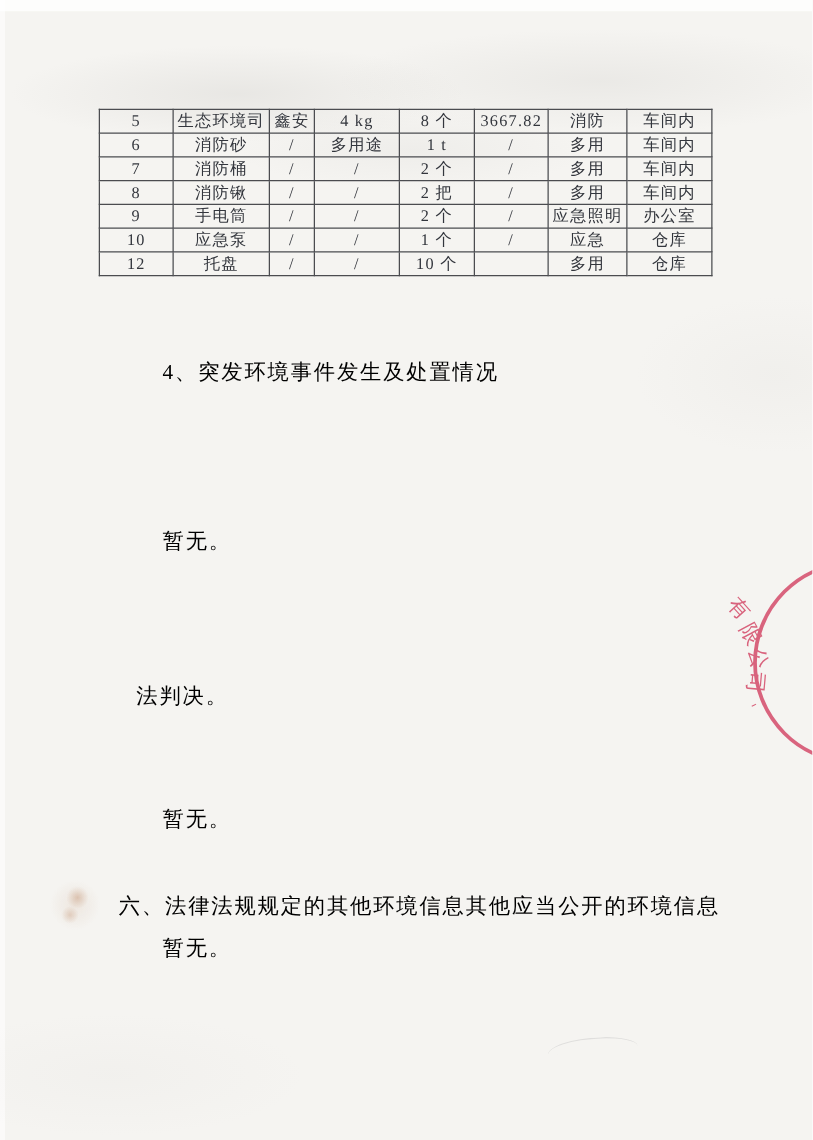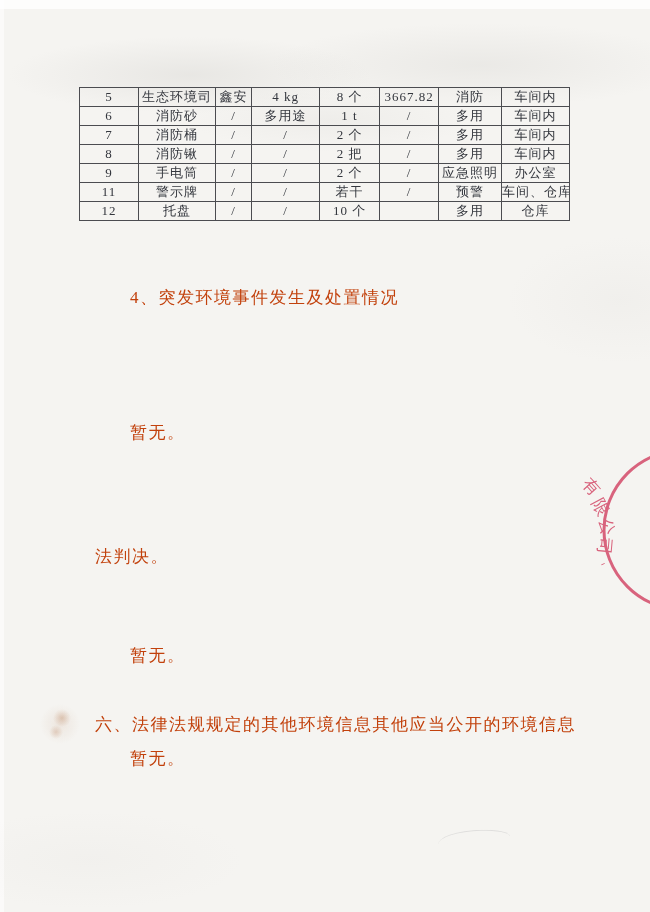--- a/index.html
+++ b/index.html
@@ -33,21 +33,21 @@
     border:1px solid #4b4c50;
     height:18px;line-height:18px;
     padding:0;text-align:center;vertical-align:middle;
     overflow:hidden;white-space:nowrap;
   }
   
   .line{
     position:absolute;
     font-size:17px;line-height:22px;
     letter-spacing:1.5px;
-    color:#c2410c;
+    color:#000000;
     white-space:nowrap;
   }
   
   .smudge{
     position:absolute;left:36px;top:698px;width:48px;height:52px;
     background:
       radial-gradient(circle 9px at 26px 20px, rgba(186,130,92,0.38), rgba(186,130,92,0.10) 70%, transparent 100%),
       radial-gradient(circle 7px at 20px 34px, rgba(186,130,92,0.30), transparent 100%),
       radial-gradient(circle 20px at 24px 26px, rgba(200,160,130,0.16), transparent 100%);
     filter:blur(0.6px);
@@ -133,45 +133,45 @@
           <td>9</td>
           <td>手电筒</td>
           <td>/</td>
           <td>/</td>
           <td>2 个</td>
           <td>/</td>
           <td>应急照明</td>
           <td>办公室</td>
         </tr>
         <tr>
-          <td>11</td>
-          <td>警示牌</td>
+          <td>10</td>
+          <td>应急泵</td>
           <td>/</td>
           <td>/</td>
-          <td>若干</td>
+          <td>1 个</td>
           <td>/</td>
-          <td>预警</td>
-          <td>车间、仓库</td>
+          <td>应急</td>
+          <td>仓库</td>
         </tr>
         <tr>
           <td>12</td>
           <td>托盘</td>
           <td>/</td>
           <td>/</td>
           <td>10 个</td>
           <td></td>
           <td>多用</td>
           <td>仓库</td>
         </tr>
       </tbody>
   </table>
 
   <div class="line" style="left:130px;top:287px">4、突发环境事件发生及处置情况</div>
   <div class="line" style="left:130px;top:422px">暂无。</div>
-  <div class="line" style="left:95px;top:546px">法判决。</div>
+  <div class="line" style="left:109px;top:546px">法判决。</div>
   <div class="line" style="left:130px;top:645px">暂无。</div>
   <div class="line" style="left:95px;top:714px">六、法律法规规定的其他环境信息其他应当公开的环境信息</div>
   <div class="line" style="left:130px;top:748px">暂无。</div>
 
   <div class="smudge"></div>
   <div class="squiggle"></div>
 
   <svg class="seal" width="95" height="190" viewBox="0 0 95 190" aria-hidden="true">
     <circle cx="129" cy="100" r="80" fill="none" stroke="#d5506e" stroke-width="3"></circle>
     <g id="seal-chars">

